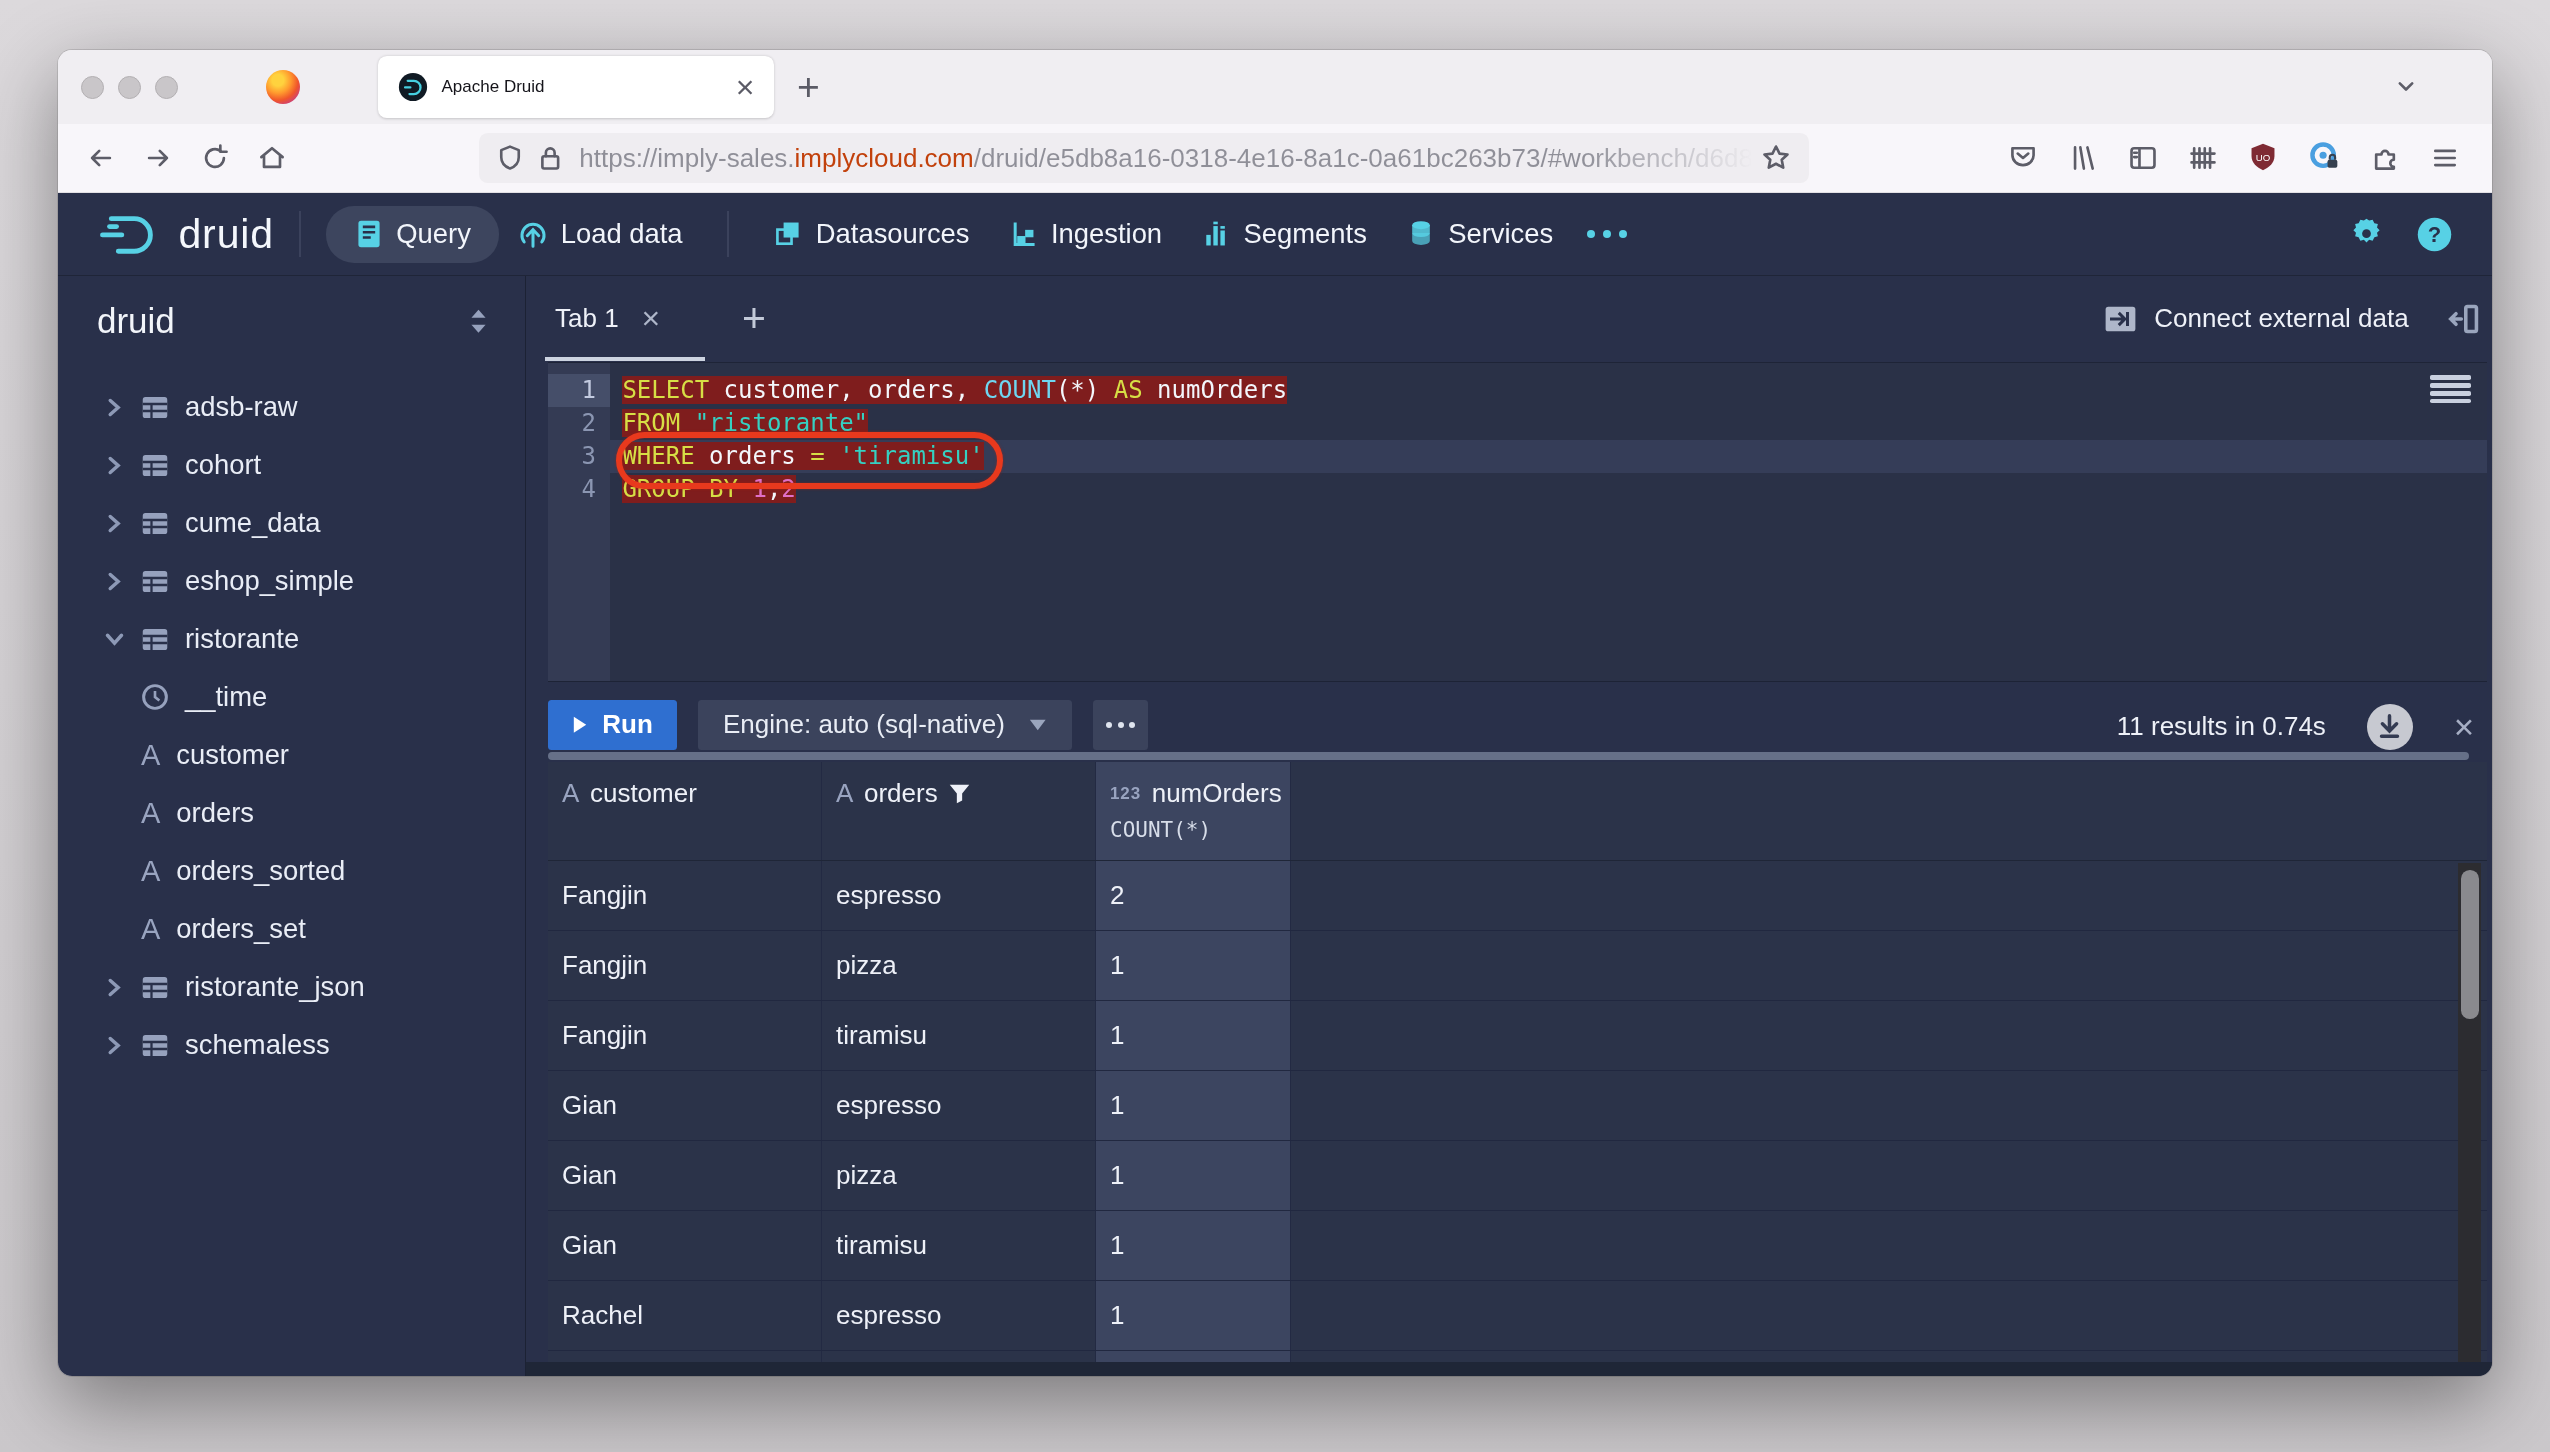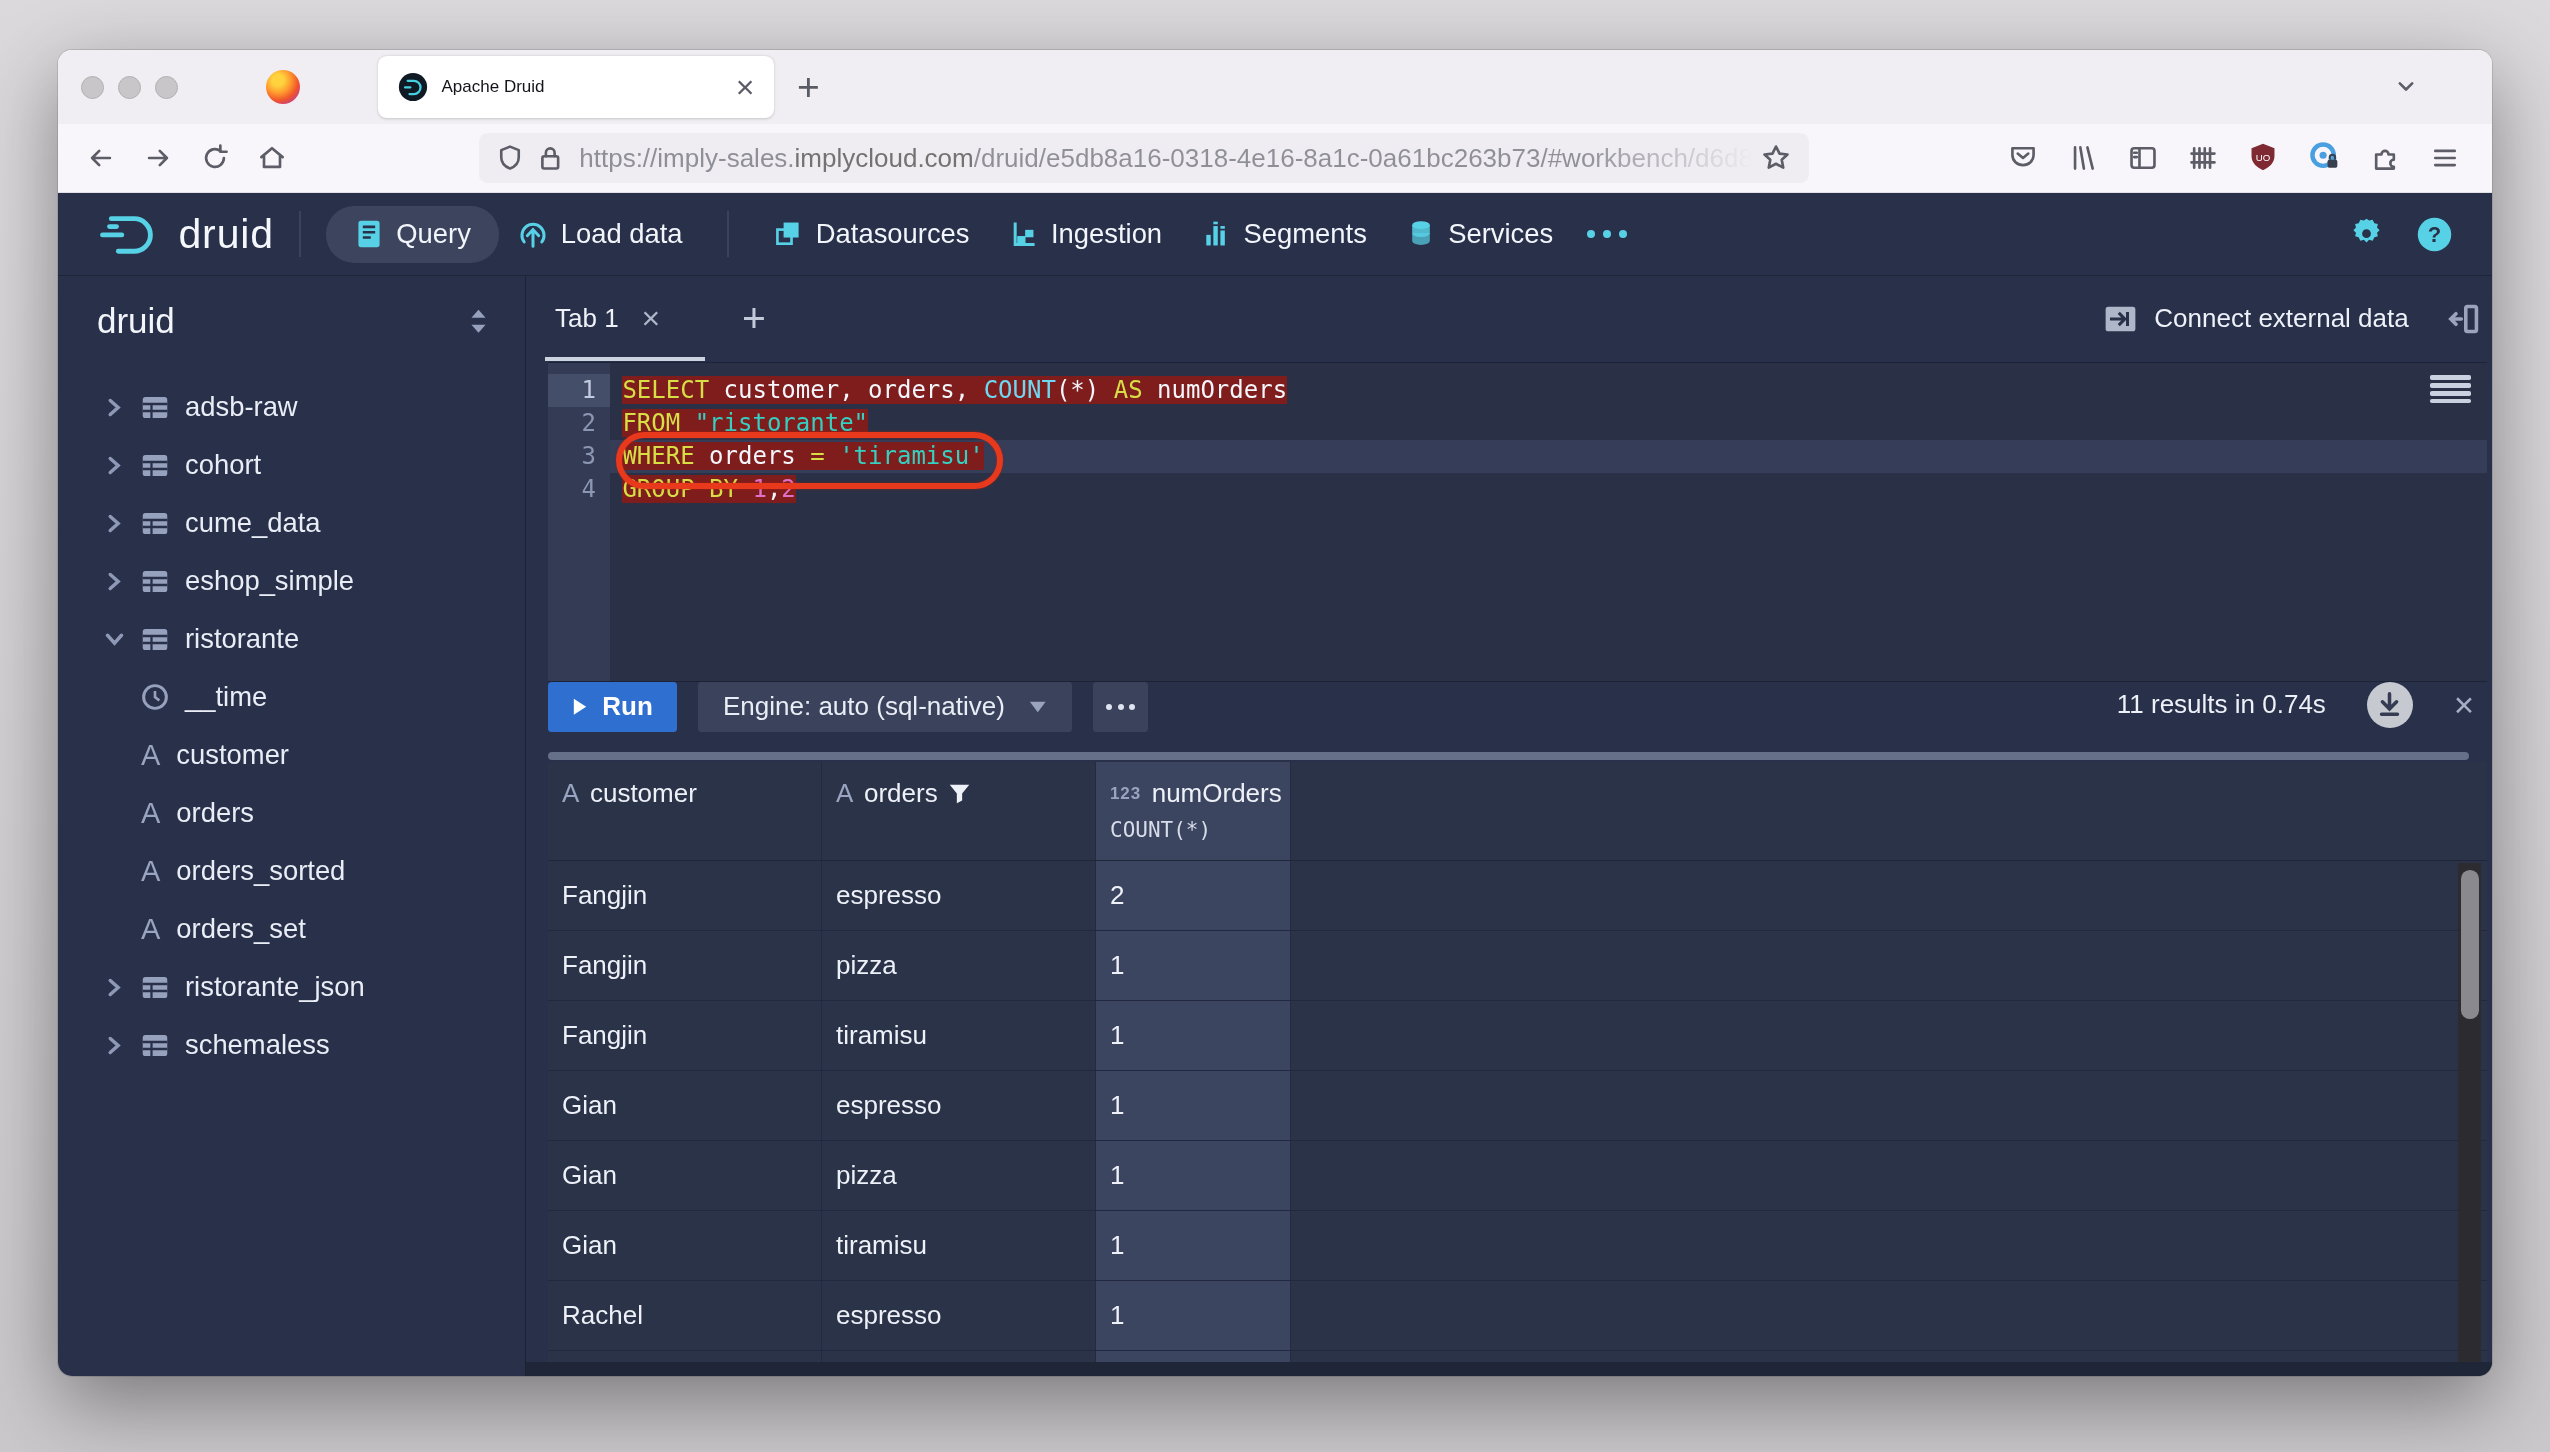--- a/index.html
+++ b/index.html
@@ -24,21 +24,21 @@
   .tab-chevron { margin-left:auto; margin-right:71px; }
 
   .toolbar { height:69px; background:#f8f6fa; display:flex; align-items:center; border-bottom:0.9px solid #e2e0e4; }
   .navbtn { width:50px; height:50px; display:flex; align-items:center; justify-content:center; margin-left:7px; }
   .navbtn:first-child { margin-left:17.7px; }
   .urlbar { margin-left:182px; width:1330px; height:50px; background:#efedf1; border-radius:8.8px;
     display:flex; align-items:center; padding:0 17.7px; }
   .urlbar .sep { width:12.4px; }
   .urltext { font-size:26px; white-space:nowrap; overflow:hidden; margin-left:16px; flex:1; }
   .u-dim { color:#8f8f98; }
-  .u-dark { color:#737373;margin-top:32px; }
+  .u-dark { color:#c2410c;margin-top:32px; }
   .u-fade { background:linear-gradient(90deg,#8f8f98 78%,rgba(143,143,152,0)); -webkit-background-clip:text; background-clip:text; color:transparent; }
   .tb-right { margin-left:auto; display:flex; align-items:center; gap:30px; margin-right:32px; }
 
   svg.line-ic { stroke:#5d5d68; fill:none; stroke-width:3; stroke-linecap:round; stroke-linejoin:round; }
 
   
   .app { height:1183px; background:#29304a; display:flex; flex-direction:column; color:#eef1f8; }
 
   .dnavbar { height:83px; display:flex; align-items:center; padding:0 39px; border-bottom:1.8px solid #1f2538; }
   .brand { display:flex; align-items:center; gap:12.4px; }
@@ -85,21 +85,21 @@
   .cl { height:33px; line-height:33px; padding-left:12.4px; white-space:pre; }
   .cl.fullhl { background:#353d58; }
   .sel { background:#7f1d1d;margin-top:20px; }
   .kw { color:#d7df45; } .fn { color:#6fd6f0; } .str { color:#35d0c2; } .num { color:#e070c8; } .pl { color:#f3f6fb; }
   .annotation { position:absolute; left:68px; top:69px; width:387px; height:57px;
     border:6.2px solid #e8391d; border-radius:30px; box-shadow:0 0 2.7px rgba(180,30,10,.6), inset 0 0 2.7px rgba(180,30,10,.55); }
   .ed-menu { position:absolute; top:12.4px; right:16px; width:41px; display:flex; flex-direction:column; gap:3.5px; }
   .ed-menu i { display:block; height:4.4px; background:#c9d0df; border-radius:1.8px; }
 
   
-  .runbar { height:69px; border-top:1.8px solid #1d2336; display:flex; align-items:flex-start; gap:21px; }
+  .runbar { height:69px; border-top:1.8px solid #1d2336; display:flex; align-items:flex-end; gap:21px; }
   .run-btn { width:129px; height:50px; background:#2f6fd0; border-radius:3.5px; color:#fff;
     font-size:26px; font-weight:bold; display:flex; align-items:center; justify-content:center; gap:14px; }
   .eng-btn { height:50px; padding:0 25px; background:#3b435c; border-radius:3.5px; color:#e9edf5;
     font-size:26px; display:flex; align-items:center; gap:23px; }
   .dots-btn { width:55px; height:50px; background:#3b435c; border-radius:3.5px; display:flex; align-items:center; justify-content:center; gap:5.3px; }
   .dots-btn i { width:6.2px; height:6.2px; border-radius:50%; background:#dfe4ee; }
   .run-right { margin-left:auto; display:flex; align-items:center; gap:41px; margin-right:12.4px; }
   .summary { font-size:26px; color:#eef1f8; }
   .dl-circle { width:46px; height:46px; border-radius:50%; background:#c7c9d1; display:flex; align-items:center; justify-content:center; }
   .res-x { color:#a6aec4; font-size:35px; line-height:1; }

